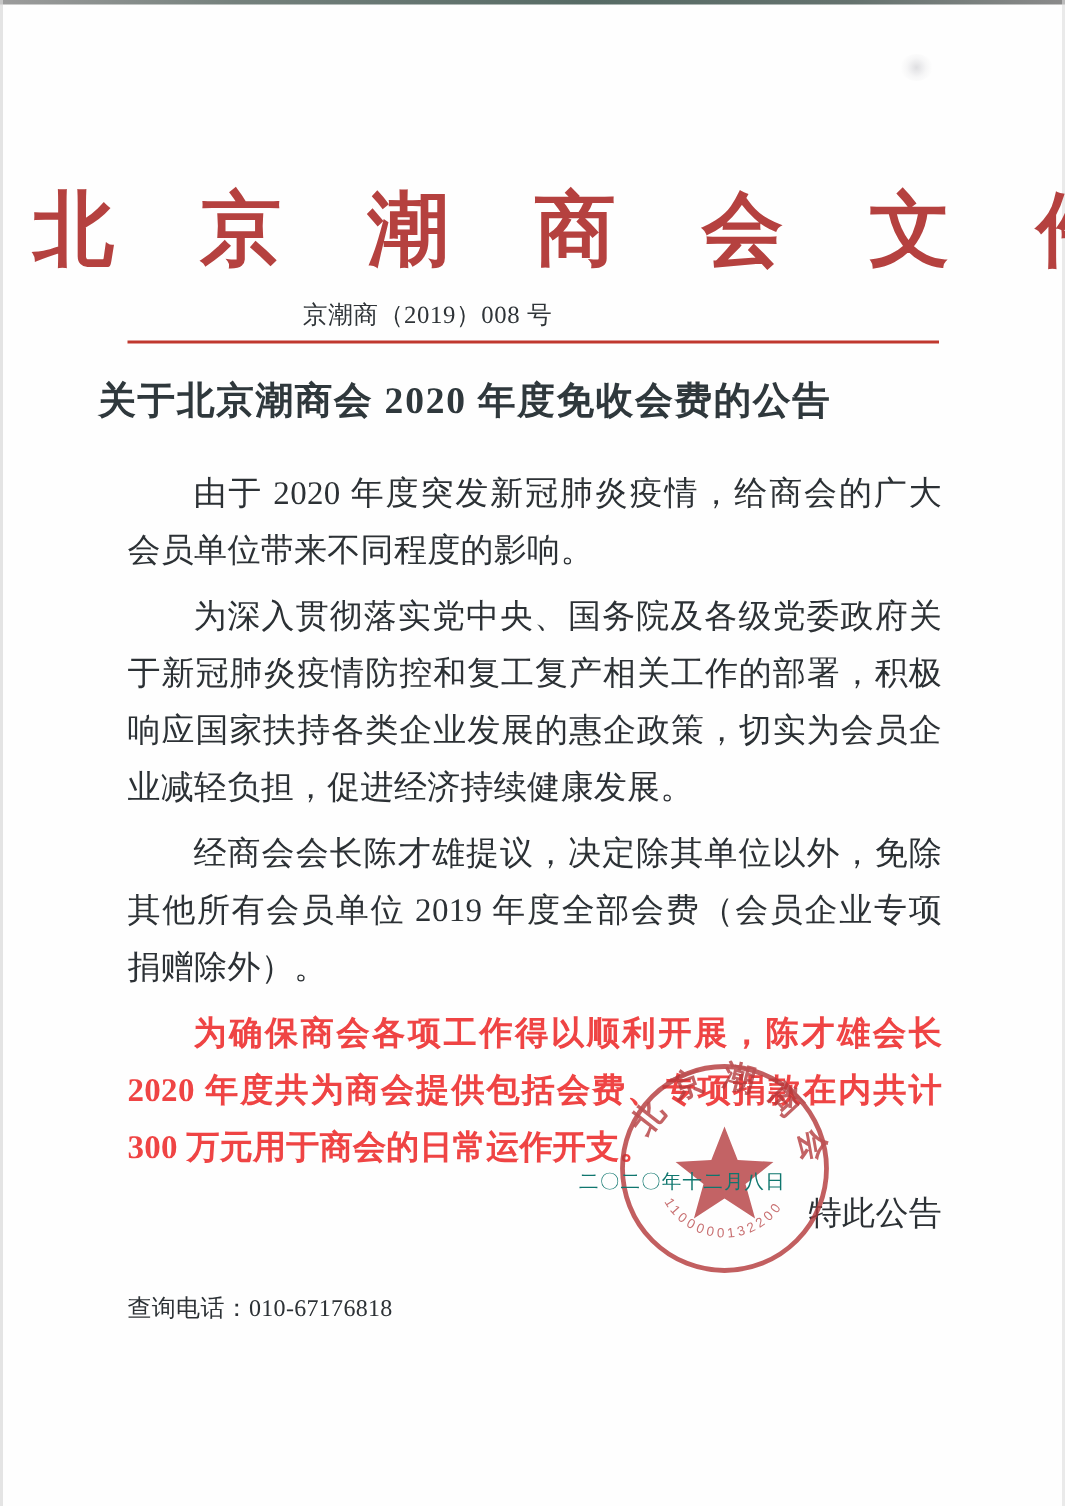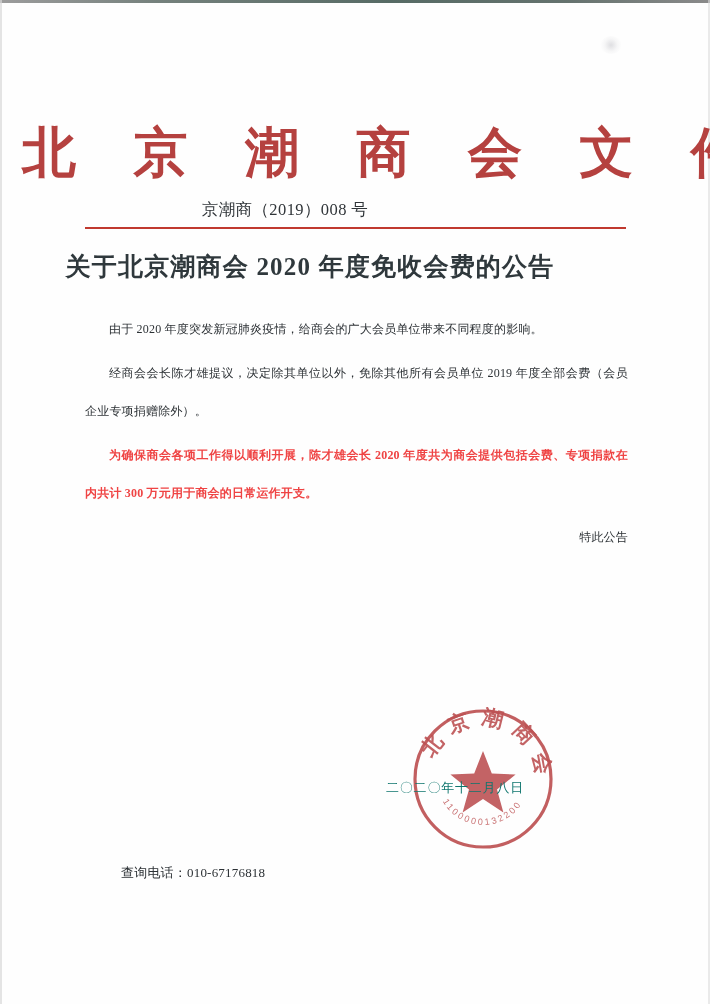--- a/index.html
+++ b/index.html
@@ -111,21 +111,21 @@
   }
 
   
   .body-block {
     position: absolute;
     left: 85px;
     top: 310px;
     width: 543px;
   }
   .para {
-    font-size: 12px;
+    font-size: 22px;
     line-height: 38px;
     text-align: justify;
     text-justify: inter-ideograph;
     text-indent: 2em;
     margin: 0 0 6px 0;
     color: #2c3135;
     letter-spacing: .2px;
   }
   .para.bold {
     font-weight: bold;
@@ -159,26 +159,25 @@
   }
 
   
   .footer {
     position: absolute;
     left: 85px;
     top: 852px;
     width: 560px;
   }
   .footer-line {
-    font-size: 13px;
+    font-size: 16px;
     line-height: 42px;
     color: #2c3135;
     letter-spacing: .2px;
     white-space: nowrap;
-    margin-left: 36px;
   }
   .footer-sep {
     display: inline-block;
     padding: 0 14px;
   }
 </style>
 </head>
 <body>
 
 <div id="page">
@@ -193,20 +192,21 @@
   </div>
 
   <div class="doc-number">京潮商（2019）008 号</div>
 
   <div class="red-rule"></div>
 
   <div class="doc-title">关于北京潮商会 2020 年度免收会费的公告</div>
 
   <div class="body-block">
     <p class="para">由于 2020 年度突发新冠肺炎疫情，给商会的广大会员单位带来不同程度的影响。</p>
+    <p class="para">为深入贯彻落实党中央、国务院及各级党委政府关于新冠肺炎疫情防控和复工复产相关工作的部署，积极响应国家扶持各类企业发展的惠企政策，切实为会员企业减轻负担，促进经济持续健康发展。</p>
     <p class="para">经商会会长陈才雄提议，决定除其单位以外，免除其他所有会员单位 2019 年度全部会费（会员企业专项捐赠除外）。</p>
     <p class="para bold">为确保商会各项工作得以顺利开展，陈才雄会长 2020 年度共为商会提供包括会费、专项捐款在内共计 300 万元用于商会的日常运作开支。</p>
     <p class="para plain">特此公告</p>
   </div>
 
   <div class="seal">
     <svg width="144" height="144" viewBox="0 0 144 144" aria-hidden="true">
       <defs>
         <path id="ringTop" d="M 18,72 A 54,54 0 0 1 126,72"></path>
         <path id="ringBottom" d="M 26,72 A 46,46 0 0 0 118,72"></path>

